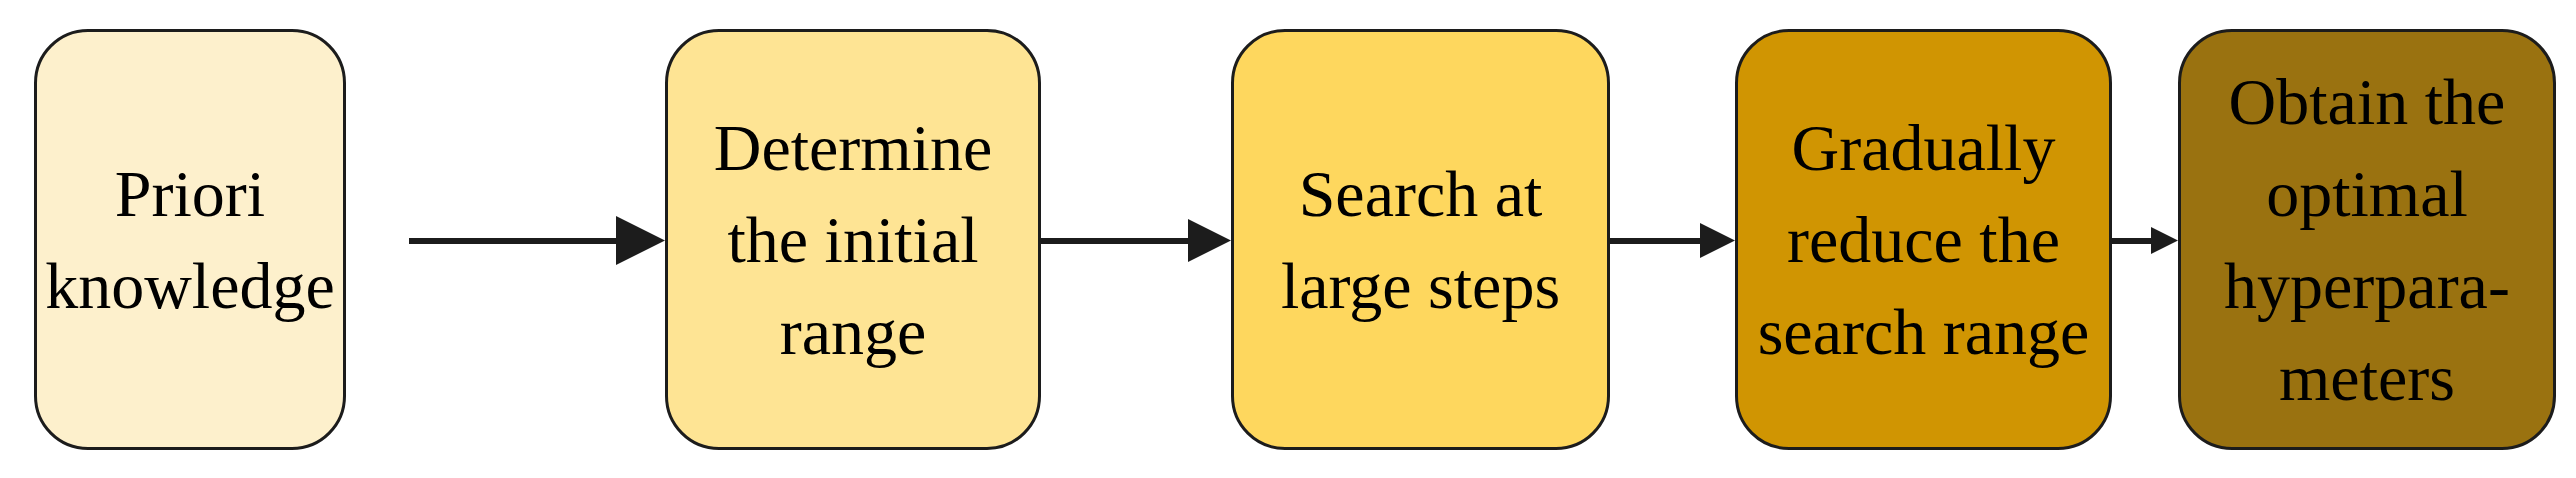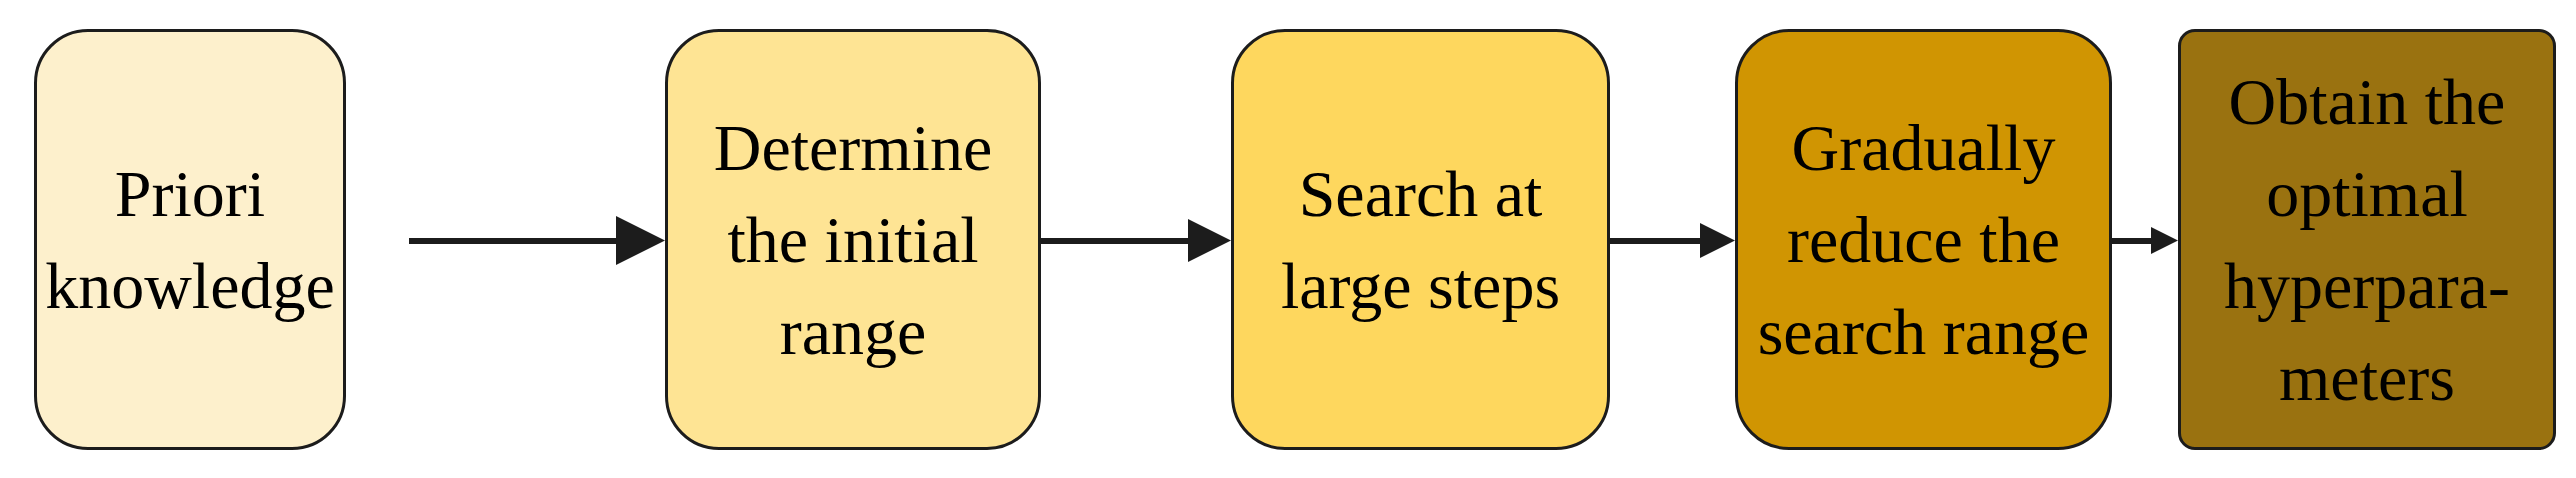--- a/index.html
+++ b/index.html
@@ -80,21 +80,21 @@
 
   <div class="box b4" style="background: rgb(208, 149, 2);">
     <span class="box-label">Gradually
 reduce the
 search range</span>
   </div>
 
   <div class="arrow-line a4-line" style="background: rgb(28, 28, 28);"></div>
   <div class="arrow-head a4-head" style="background: rgb(28, 28, 28);"></div>
 
-  <div class="box b5" style="background: rgb(154, 114, 16); border-radius: 17px;">
+  <div class="box b5" style="background: rgb(154, 114, 16);">
     <span class="box-label">Obtain the
 optimal
 hyperpara-
 meters</span>
   </div>
 
 </div>
 
 
 </body></html>

